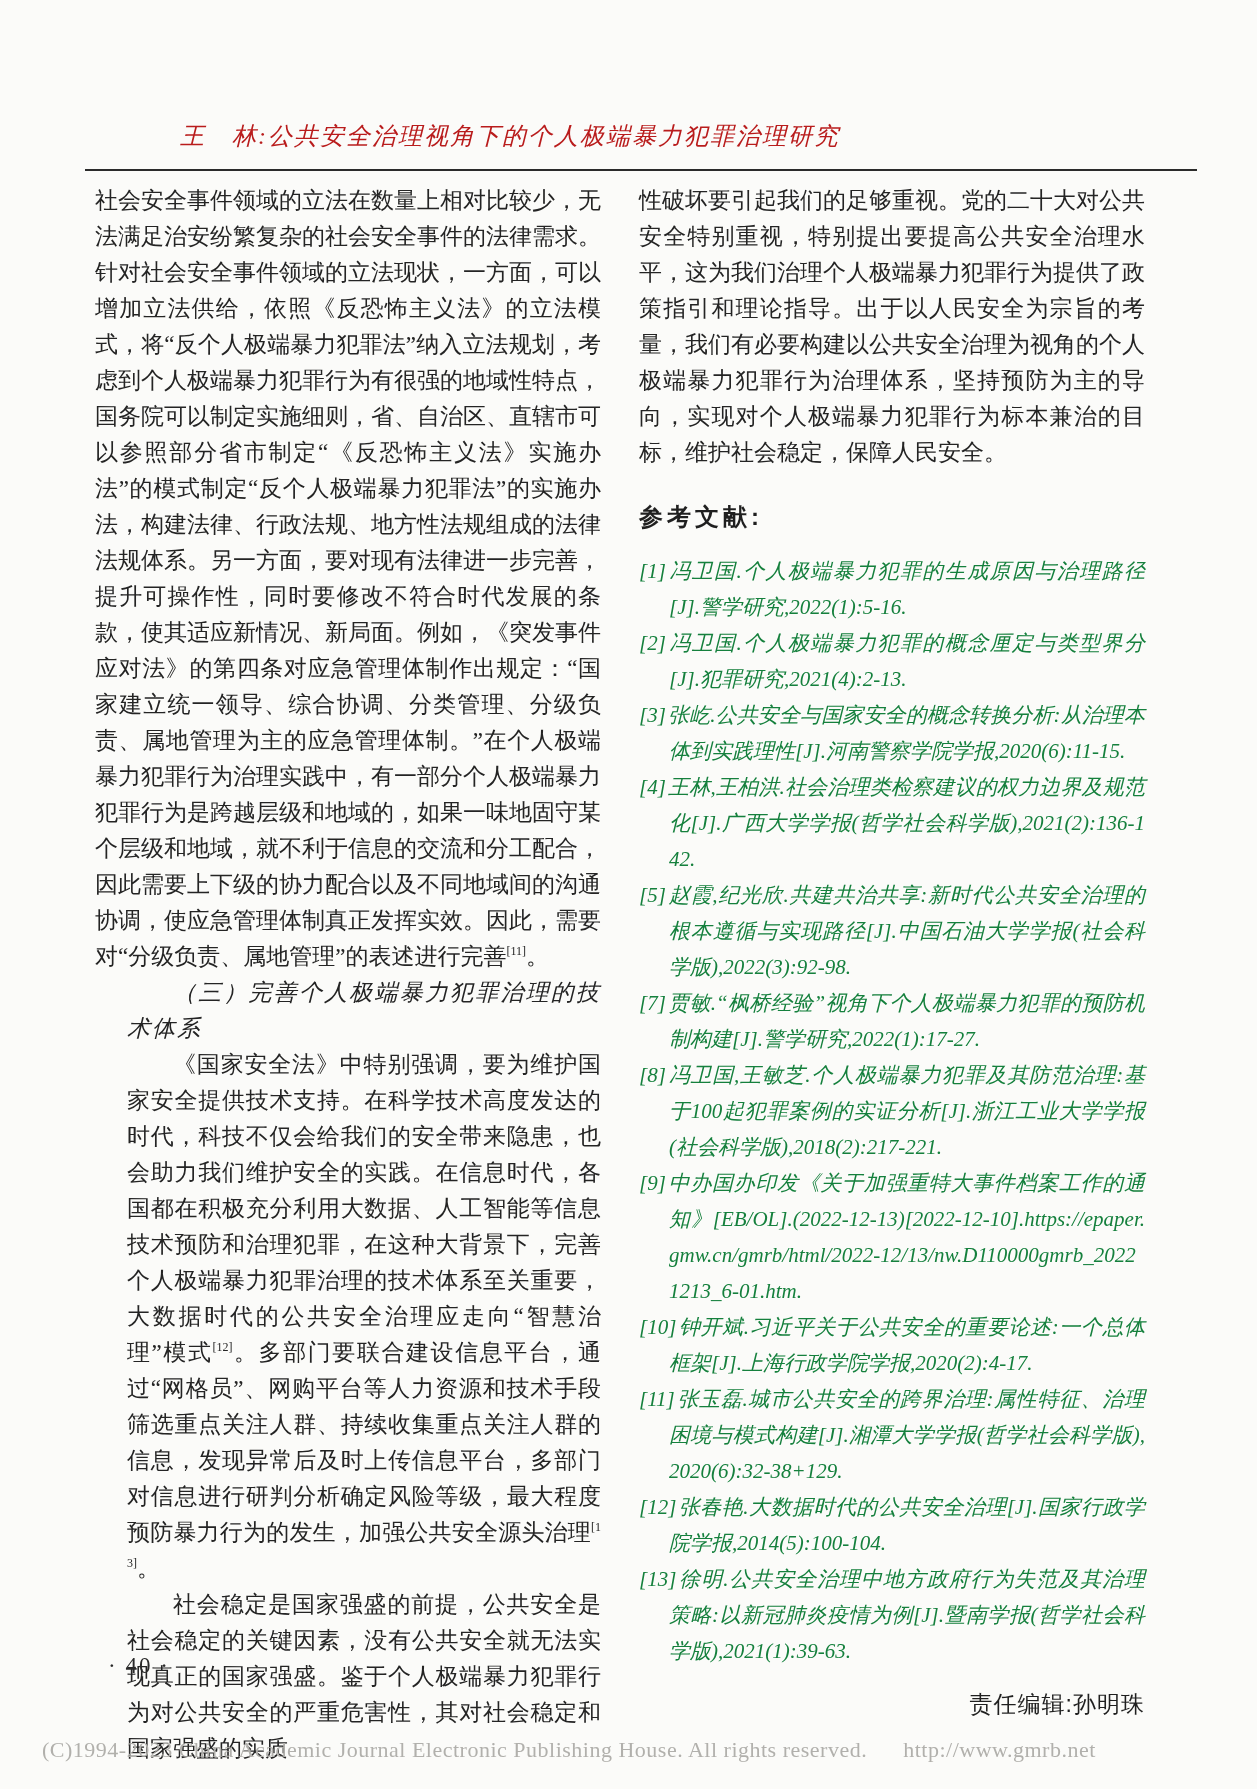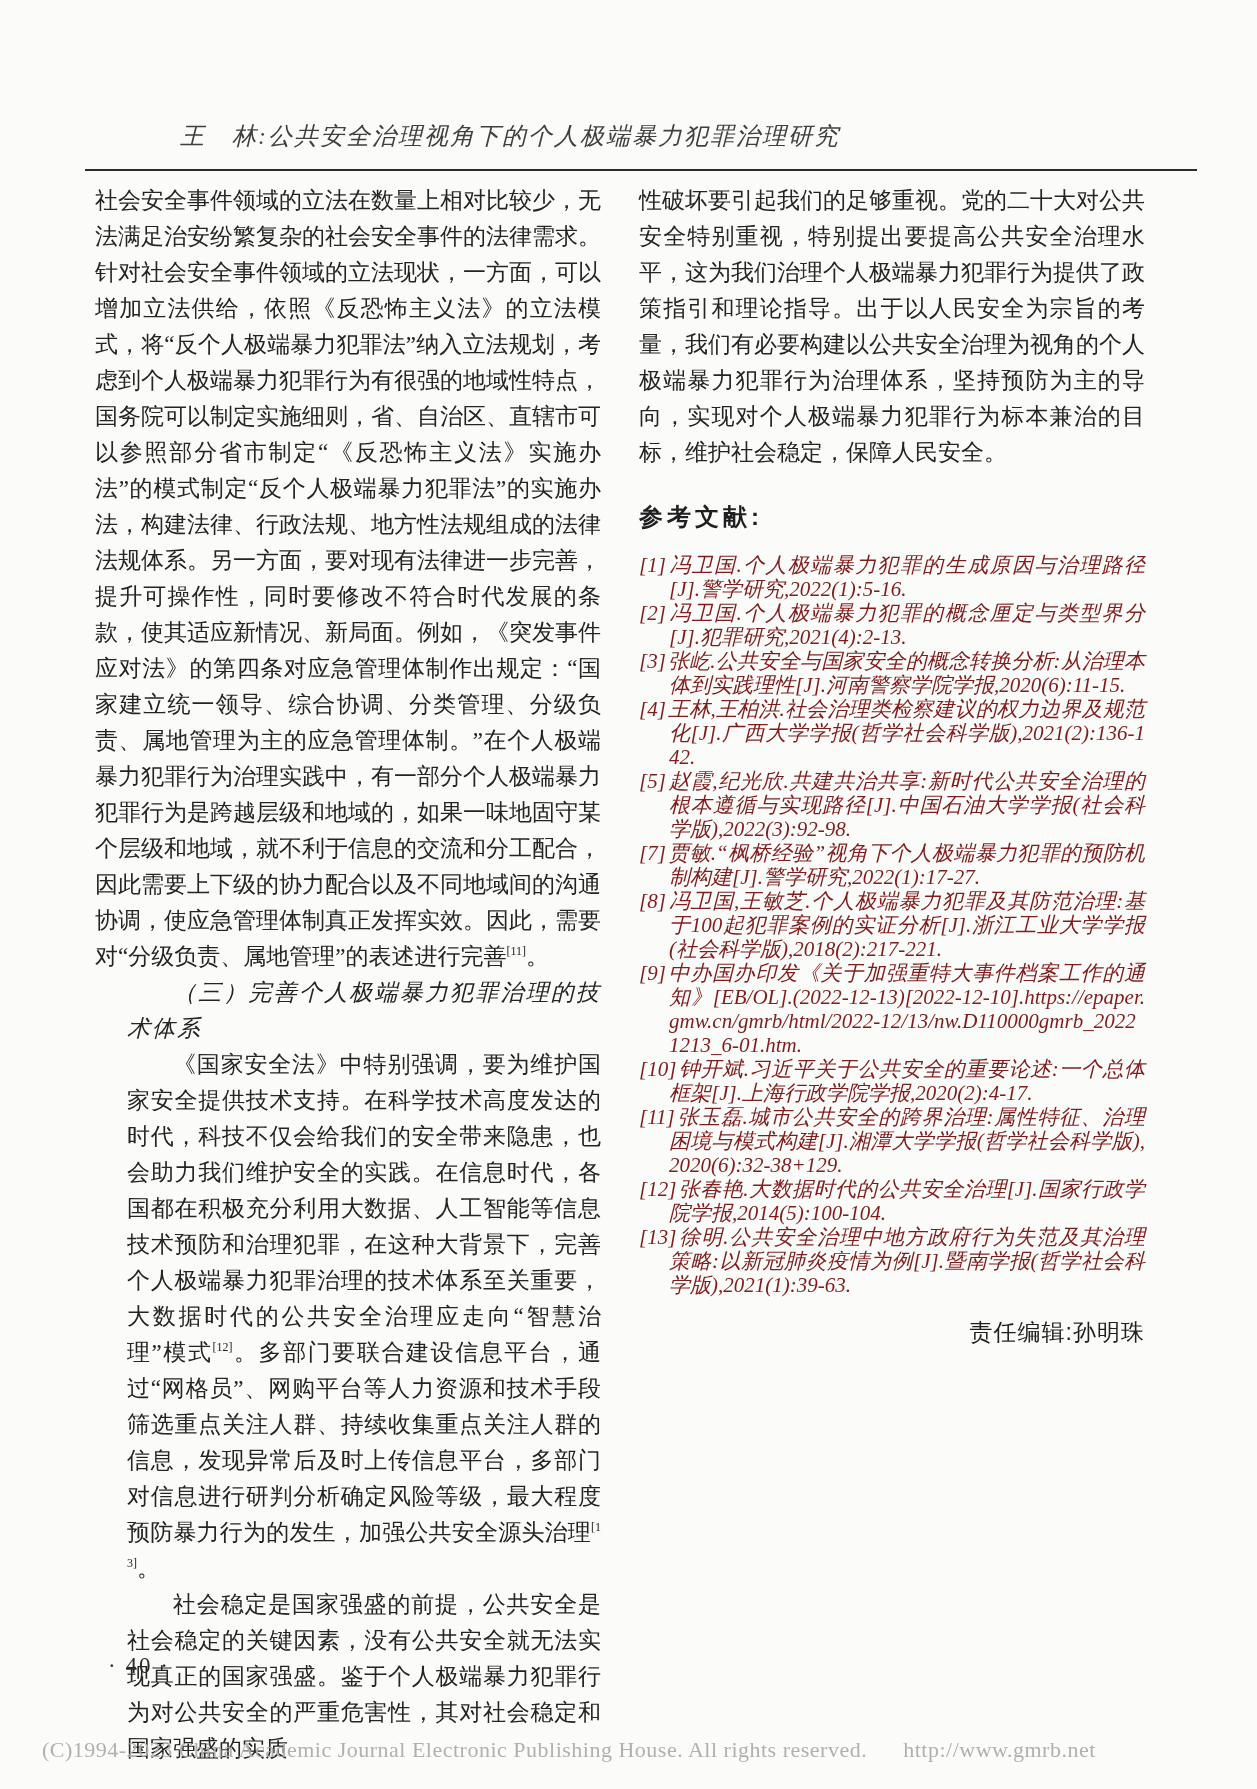--- a/index.html
+++ b/index.html
@@ -12,21 +12,21 @@
     position: relative;
     width: 1257px; height: 1789px;
     background: #fbfbf9;
     overflow: hidden;
   }
   .running-header {
     position: absolute; top: 120px; left: 0; width: 1020px;
     text-align: center;
     font-family: "Liberation Serif", "DejaVu Serif", serif;
     font-style: italic;
-    font-size: 24px; color: #404040; letter-spacing: 2px;
+    font-size: 24px; color: #b91c1c; letter-spacing: 2px;
   }
   .header-rule {
     position: absolute; top: 169px; left: 85px;
     width: 1112px; height: 2px; background: #2b2b2b;
   }
   .col { position: absolute; top: 183px; width: 506px; }
   .col-left  { left: 95px; }
   .col-right { left: 639px; }
   .para {
     margin: 0;
@@ -48,22 +48,22 @@
     margin: 27px 0 29px 0;
   }
   .refs-heading {
     font-family: "Liberation Sans", "DejaVu Sans", sans-serif;
     font-weight: 700; font-size: 24px;
     color: #1f1f1f; letter-spacing: 4px;
     margin: 30px 0 20px 0;
   }
   .ref-item {
     font-style: italic;
-    font-size: 21px; line-height: 24px;
-    color: #7f1d1d;
+    font-size: 21px; line-height: 36px;
+    color: #15803d;
     text-align: justify; text-justify: inter-character;
     padding-left: 30px; text-indent: -30px;
     word-break: break-all;
   }
   .ref-num { padding-right: 2px; }
   .supref {
     font-size: 12px; line-height: 0;
     vertical-align: 9px; letter-spacing: 0;
   }
   .editor-note {

